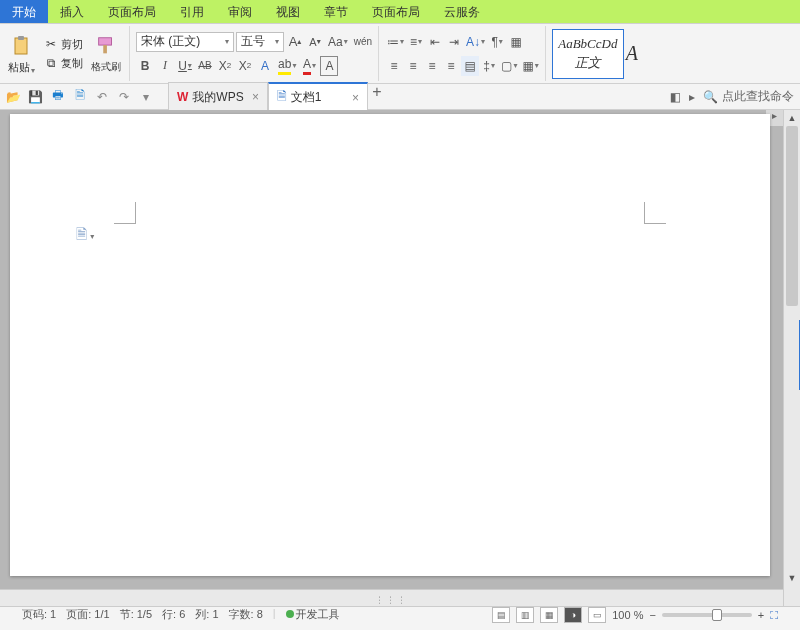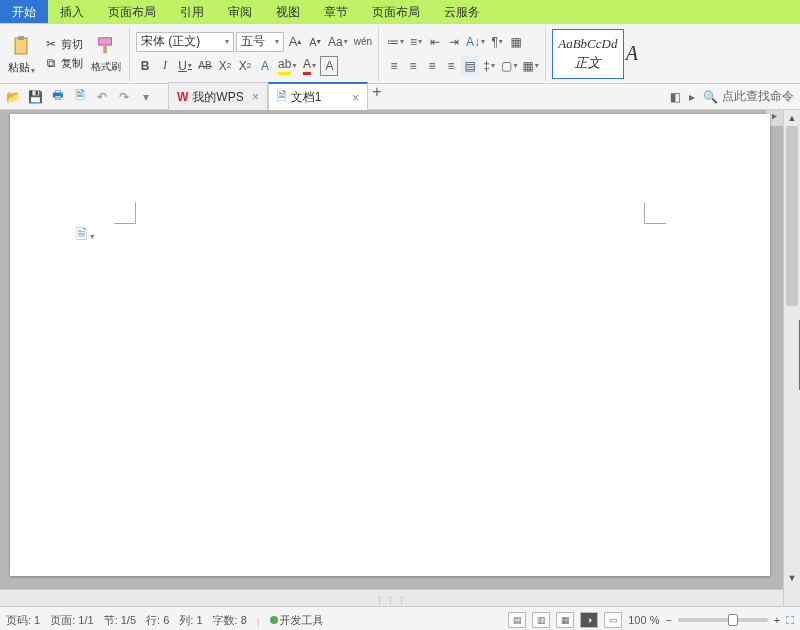--- a/index.html
+++ b/index.html
@@ -46,21 +46,21 @@
 .margin-tr { position: absolute; right: 104px; top: 88px; width: 22px; height: 22px; border-left: 1px solid #aaa; border-bottom: 1px solid #aaa; }
 .pageicon { position: absolute; left: 66px; top: 110px; color: #8aa7cc; font-size: 14px; display:flex; align-items:center; gap:2px; }
 .vscroll { width: 17px; background: #e9e9e9; border-left: 1px solid #ccc; position: relative; }
 .vscroll .up, .vscroll .down { height: 16px; text-align: center; font-size: 9px; color: #555; line-height: 16px; cursor:pointer; }
 .vscroll .thumb { position: absolute; left: 2px; right: 2px; top: 16px; height: 180px; background: #c8c8c8; border-radius: 2px; }
 .vscroll .blue { position: absolute; right: -3px; top: 210px; width: 4px; height: 70px; background: #2e75d6; }
 .vscroll .down { position: absolute; bottom: 20px; left:0; right:0; }
 .sidepanel { position:absolute; right:0; top:0; width:17px; height:16px; background:#d9d9d9; text-align:center; font-size:10px; color:#666; }
 .hscroll-area { height: 17px; background: #e9e9e9; border-top: 1px solid #ccc; position: relative; }
 .hscroll-area .grip { position: absolute; left: 50%; top: 5px; transform: translateX(-50%); color: #999; font-size: 9px; letter-spacing: 2px; }
-.status { display: flex; align-items: flex-end; height: 22px; background: #f4f4f4; border-top: 1px solid #ccc; padding: 0 6px; gap: 10px; font-size: 11px; color: #555; }
+.status { display: flex; align-items: flex-start; height: 22px; background: #f4f4f4; border-top: 1px solid #ccc; padding: 0 22px; gap: 10px; font-size: 11px; color: #555; }
 .status .sep { color: #ccc; }
 .status-right { margin-left: auto; display: flex; align-items: center; gap: 6px; }
 .viewbtn { width: 18px; height: 16px; border: 1px solid #bbb; background: #fff; cursor: pointer; display:inline-flex;align-items:center;justify-content:center;font-size:9px;color:#666; }
 .slider { width: 90px; height: 4px; background: #ccc; position: relative; border-radius: 2px; }
 .slider .knob { position: absolute; left: 50px; top: -4px; width: 10px; height: 12px; background: #fff; border: 1px solid #888; border-radius: 2px; }
 .green-dot { width:8px; height:8px; background:#4caf50; border-radius:50%; display:inline-block; margin-right:2px;}
 .dd { font-size: 8px; color: #777; margin-left: 1px; }
 svg { display:block; }
 </style>
 </head>

